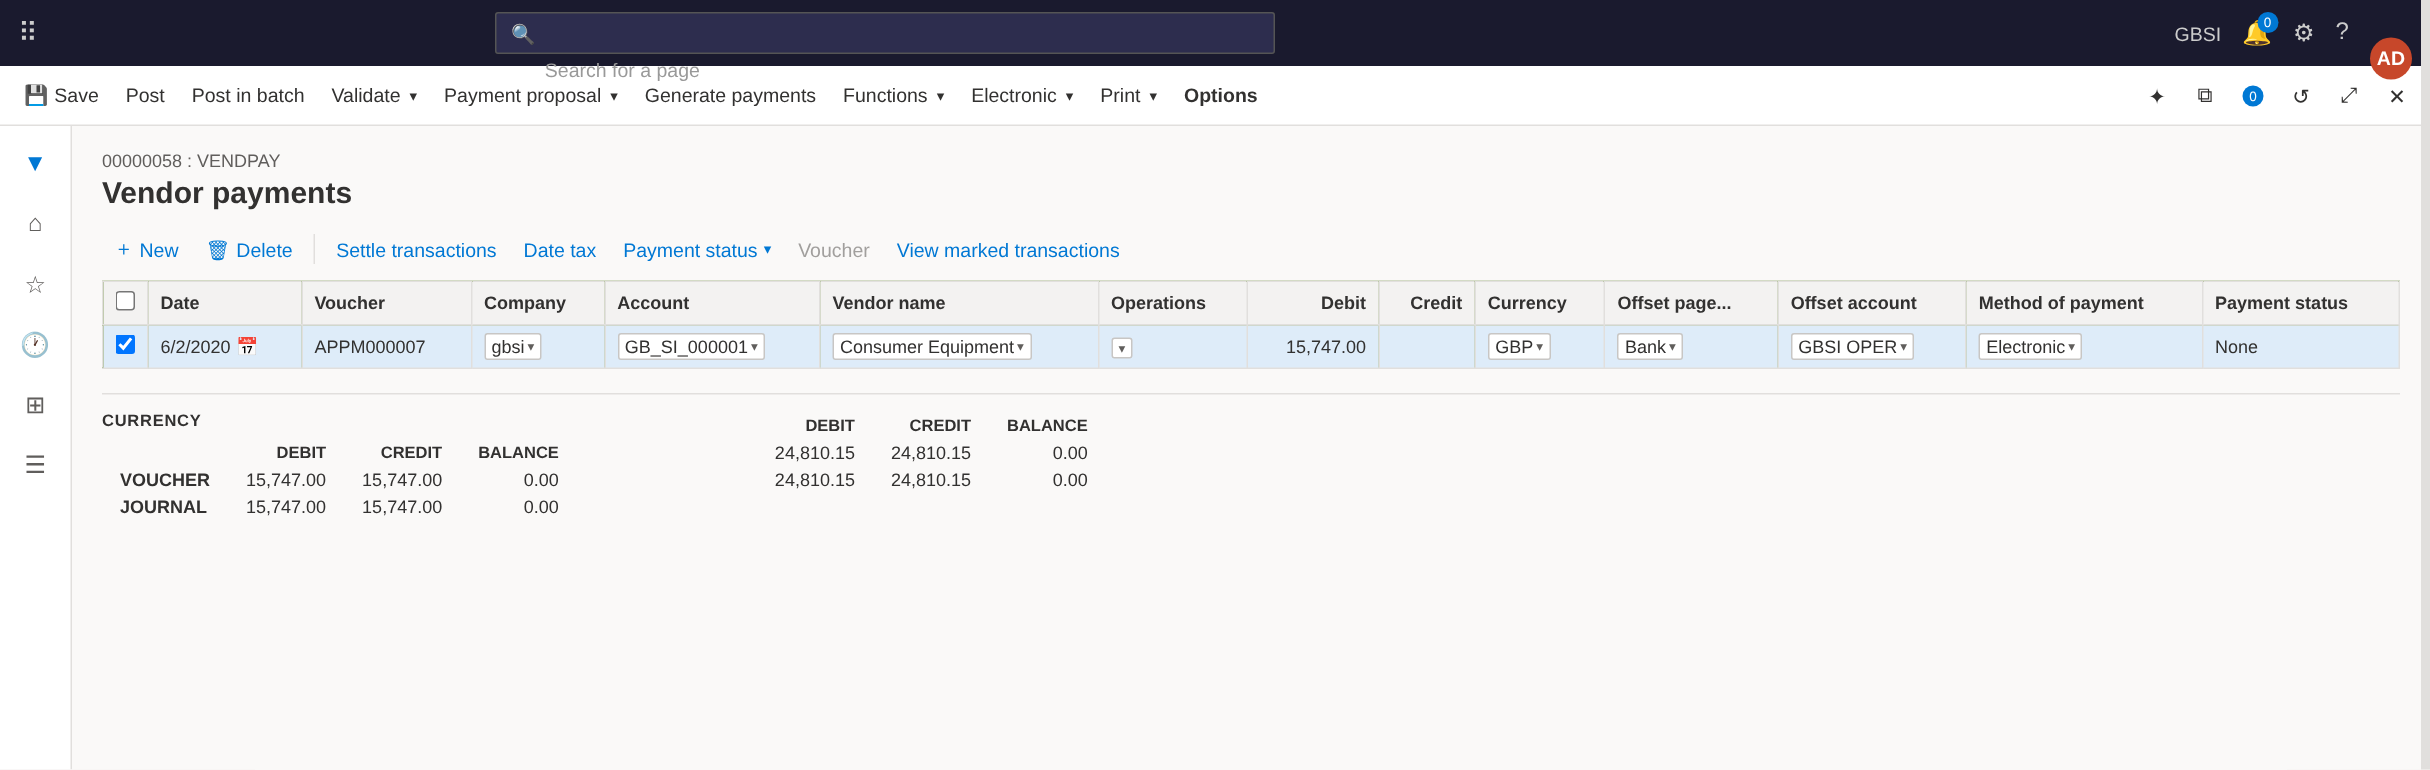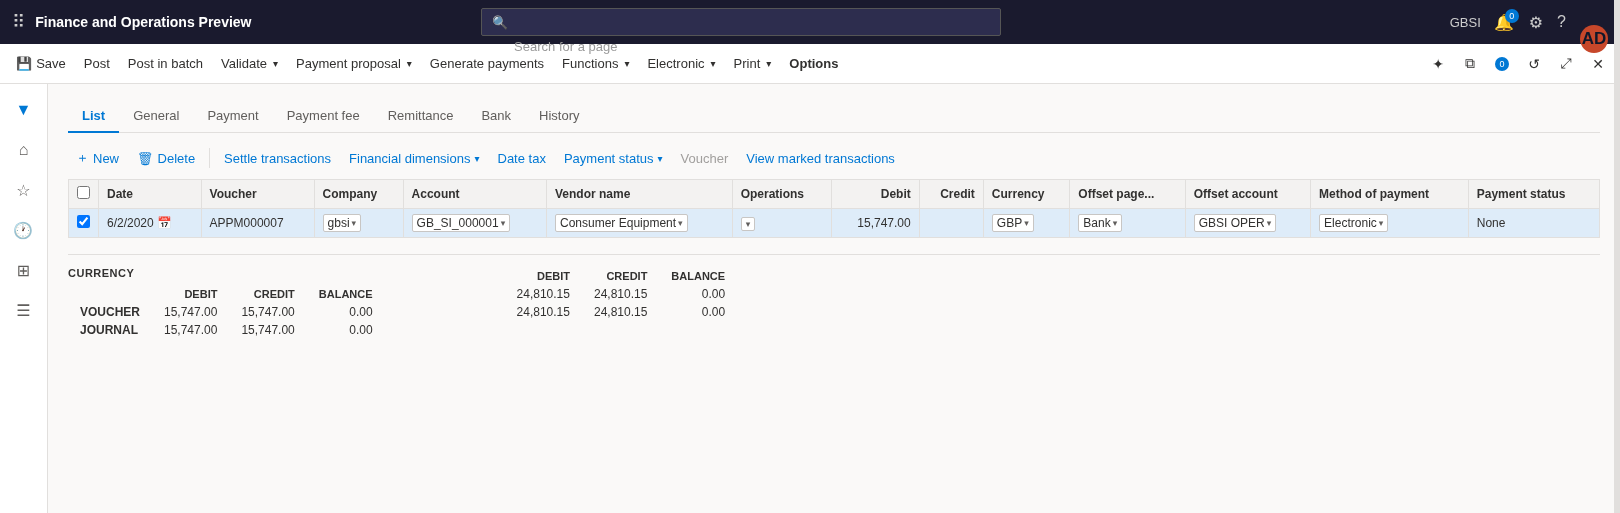--- a/index.html
+++ b/index.html
@@ -43,23 +43,23 @@
     .top-nav-right .nav-icon { color: #ccc; cursor: pointer; font-size: 16px; }
     .top-nav-right .nav-badge { position: relative; }
     .top-nav-right .badge-dot {
       position: absolute; top: -4px; right: -4px;
       background: #0078d4; color: #fff; border-radius: 50%;
       font-size: 9px; width: 14px; height: 14px;
       display: flex; align-items: center; justify-content: center;
     }
     .top-nav-right .avatar {
       width: 28px; height: 28px; border-radius: 50%;
-      background: #c7472a; color: #0f172a; display: flex;
+      background: #c7472a; color: #ffffff; display: flex;
       align-items: center; justify-content: center;
-      font-size: 17px; font-weight: 600; cursor: pointer; margin-top: 33px;
+      font-size: 13px; font-weight: 600; cursor: pointer; margin-top: 33px;
     }
     .top-nav-right .gbsi-label { color: #ccc; font-size: 13px; }
 
     
     .command-bar {
       display: flex;
       align-items: center;
       background: #fff;
       border-bottom: 1px solid #e1dfdd;
       height: 40px;
@@ -172,21 +172,20 @@
     .resize-handle {
       position: absolute; right: 0; top: 0; bottom: 0;
       width: 6px; background: #e1dfdd; cursor: col-resize;
     }
   </style>
 </head>
 <body>
 
 <nav class="top-nav">
   <span style="font-size:18px; cursor:pointer; color:#ccc;">⠿</span>
-  <span class="app-title">Finance and Operations Preview</span>
   <div class="search-bar">
     <span style="color:#999; font-size:13px;">🔍</span>
     <input type="text" placeholder="Search for a page" style="">
   </div>
   <div class="top-nav-right">
     <span class="gbsi-label">GBSI</span>
     <span class="nav-icon nav-badge">🔔<span class="badge-dot">0</span></span>
     <span class="nav-icon">⚙</span>
     <span class="nav-icon">?</span>
     <div class="avatar">AD</div>
@@ -242,46 +241,36 @@
   <div class="sidebar">
     <div class="side-icon" style="color:#0078d4;">▼</div>
     <div class="side-icon">⌂</div>
     <div class="side-icon">☆</div>
     <div class="side-icon">🕐</div>
     <div class="side-icon">⊞</div>
     <div class="side-icon">☰</div>
   </div>
 
   <div class="main-content">
-
-    <div class="tabs">
-      <div class="tab active">List</div>
-      <div class="tab">General</div>
-      <div class="tab">Payment</div>
-      <div class="tab">Payment fee</div>
-      <div class="tab">Remittance</div>
-      <div class="tab">Bank</div>
-      <div class="tab">History</div>
-    </div>
+    <div class="breadcrumb">00000058 : VENDPAY</div>
+    <div class="page-title">Vendor payments</div>
+
 
     <div class="table-toolbar">
       <button class="tool-btn">
         <span>＋</span>
         <span>New</span>
       </button>
       <button class="tool-btn">
         <span>🗑</span>
         <span>Delete</span>
       </button>
       <div class="tool-sep"></div>
       <button class="tool-btn">
         <span>Settle transactions</span>
-      </button>
-      <button class="tool-btn with-dropdown">
-        <span>Financial dimensions</span>
       </button>
       <button class="tool-btn">
         <span>Date tax</span>
       </button>
       <button class="tool-btn with-dropdown">
         <span>Payment status</span>
       </button>
       <button class="tool-btn disabled">
         <span>Voucher</span>
       </button>

